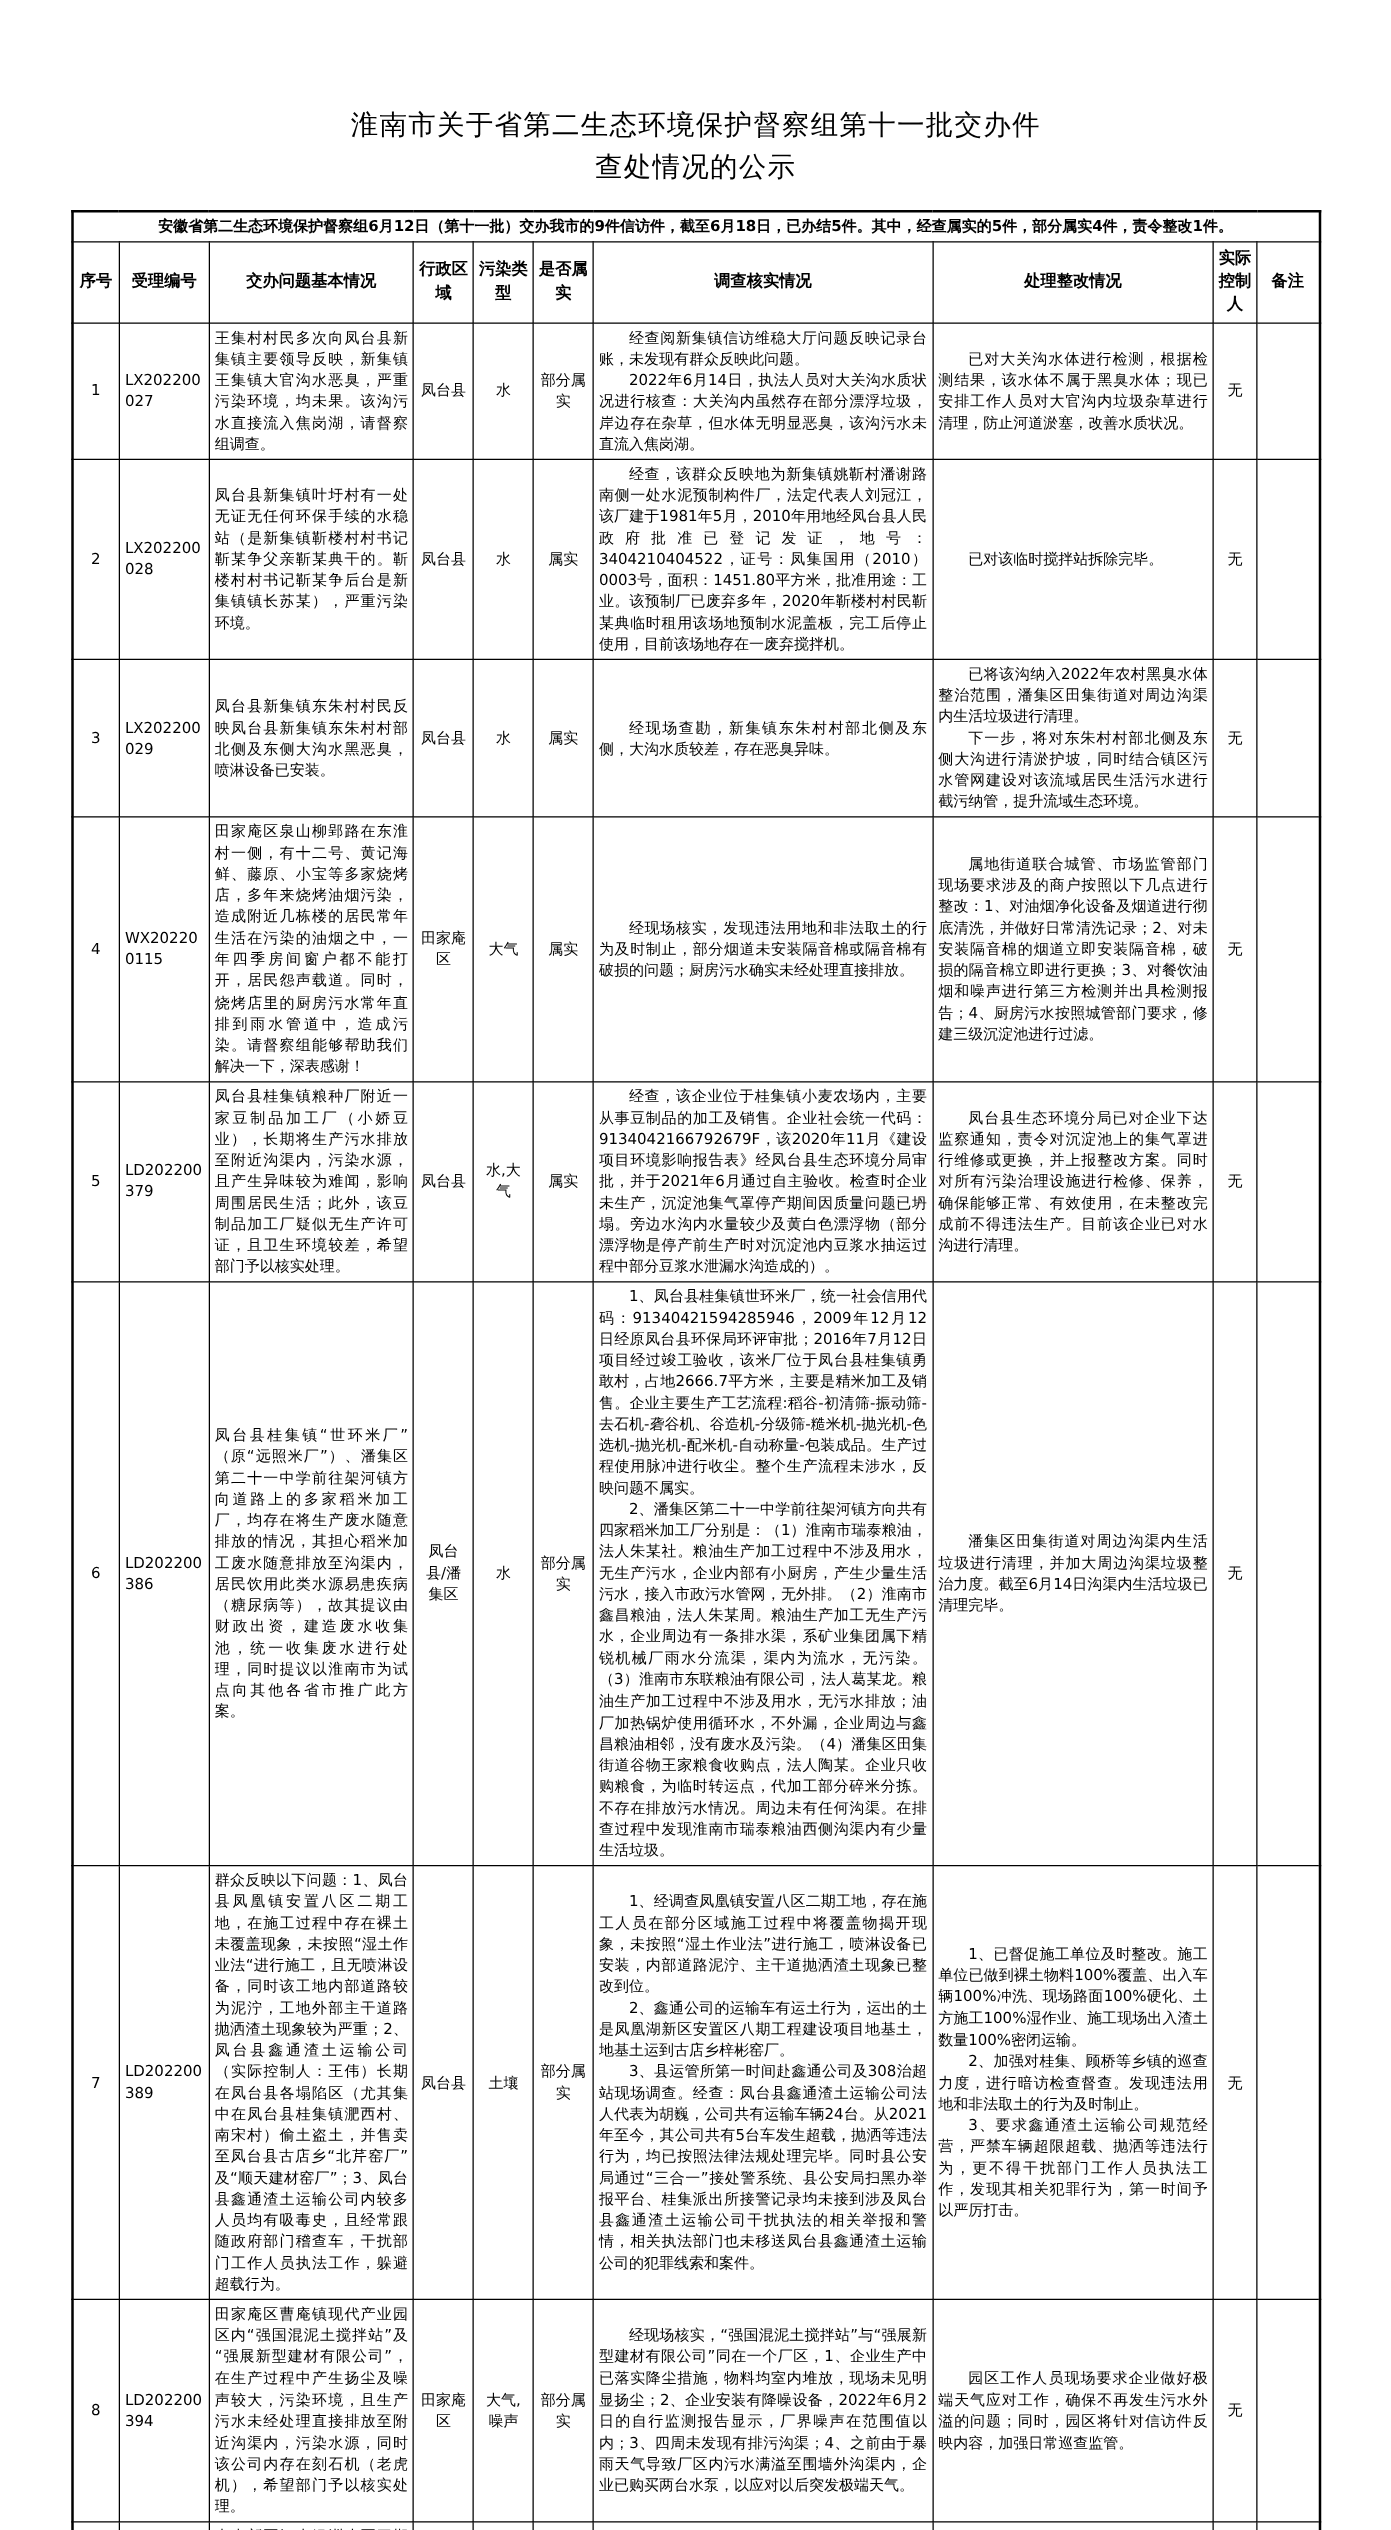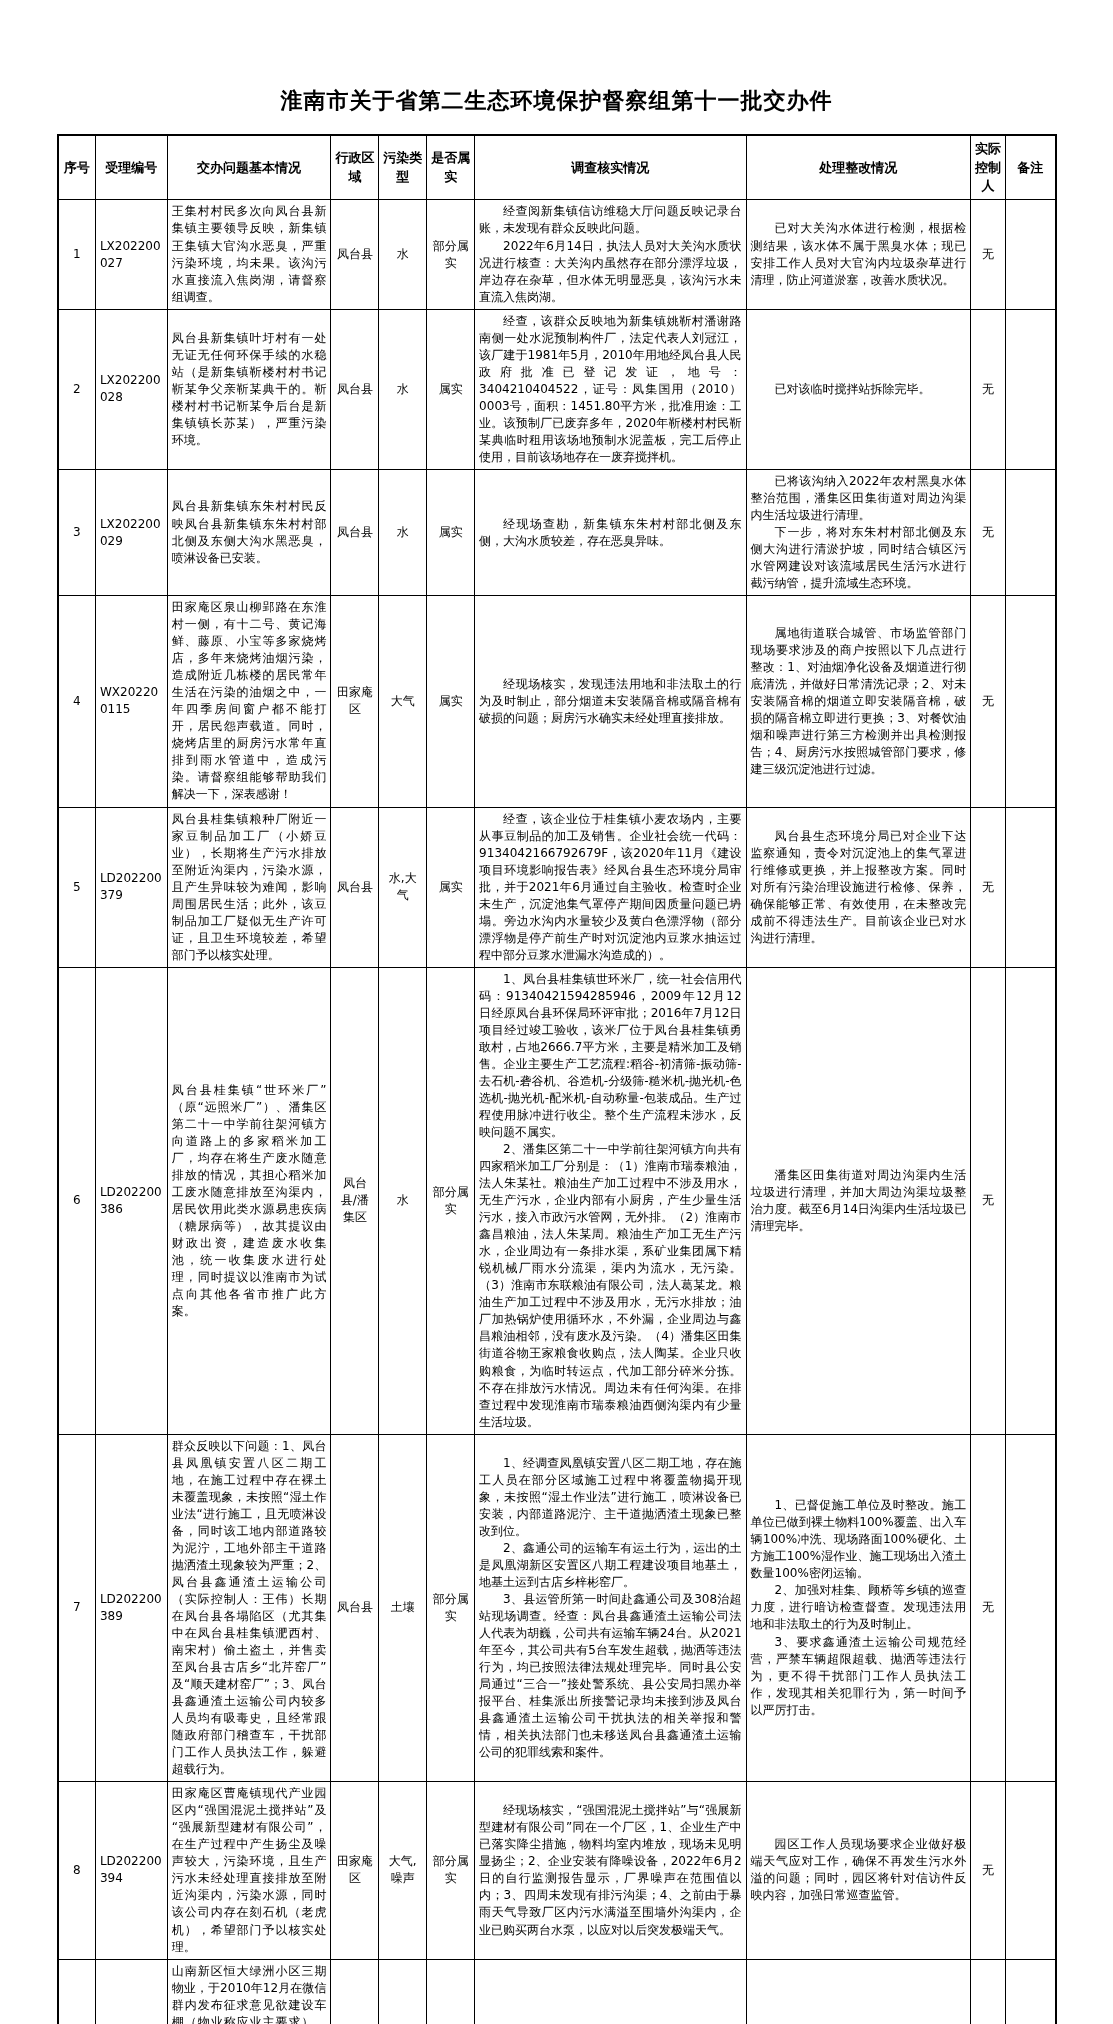--- a/index.html
+++ b/index.html
@@ -3,21 +3,21 @@
 <meta charset="utf-8">
 <style>
   html,body{margin:0;padding:0;background:#ffffff;}
   body{
     width:1113px; min-height:2024px; position:relative;
     font-family:"DejaVu Sans", sans-serif;
     color:#000;
   }
   .page{width:1000px;margin:0 auto;padding-top:84px;}
   .title{
-    text-align:center;font-size:22px;font-weight:bold;line-height:1.55;
+    text-align:center;font-size:22px;font-weight:normal;line-height:1.55;
     letter-spacing:1px;margin:0 0 16px 0;
   }
   .title div{margin:0;}
   table.doc{
     width:100%;border-collapse:collapse;table-layout:fixed;
     border:2px solid #000;
   }
   table.doc td, table.doc th{
     border:1px solid #000;
     padding:3px 4px;
@@ -40,36 +40,40 @@
   td.txt{text-align:justify;}
   td.txt p{margin:0;}
   td.ind p{text-indent:2em;margin:0;}
 </style>
 </head>
 <body>
 
 <div class="page">
   <h1 class="title">
     <div>淮南市关于省第二生态环境保护督察组第十一批交办件</div>
+    <div>查处情况的公示</div>
   </h1>
 
   <table class="doc">
     <colgroup>
       <col style="width:3.8%">
         <col style="width:7.2%">
         <col style="width:16.4%">
       <col style="width:4.8%">
         <col style="width:4.8%">
         <col style="width:4.8%">
       <col style="width:27.2%">
         <col style="width:22.5%">
         <col style="width:3.5%">
       <col style="width:5.0%">
     </colgroup>
     <thead>
+      <tr>
+        <td class="intro" colspan="10">安徽省第二生态环境保护督察组6月12日（第十一批）交办我市的9件信访件，截至6月18日，已办结5件。其中，经查属实的5件，部分属实4件，责令整改1件。</td>
+      </tr>
       <tr class="hdr" id="header-row">
           <th>序号</th>
           <th>受理编号</th>
           <th>交办问题基本情况</th>
           <th>行政区域</th>
           <th>污染类型</th>
           <th>是否属实</th>
           <th>调查核实情况</th>
           <th>处理整改情况</th>
           <th>实际控制人</th>

